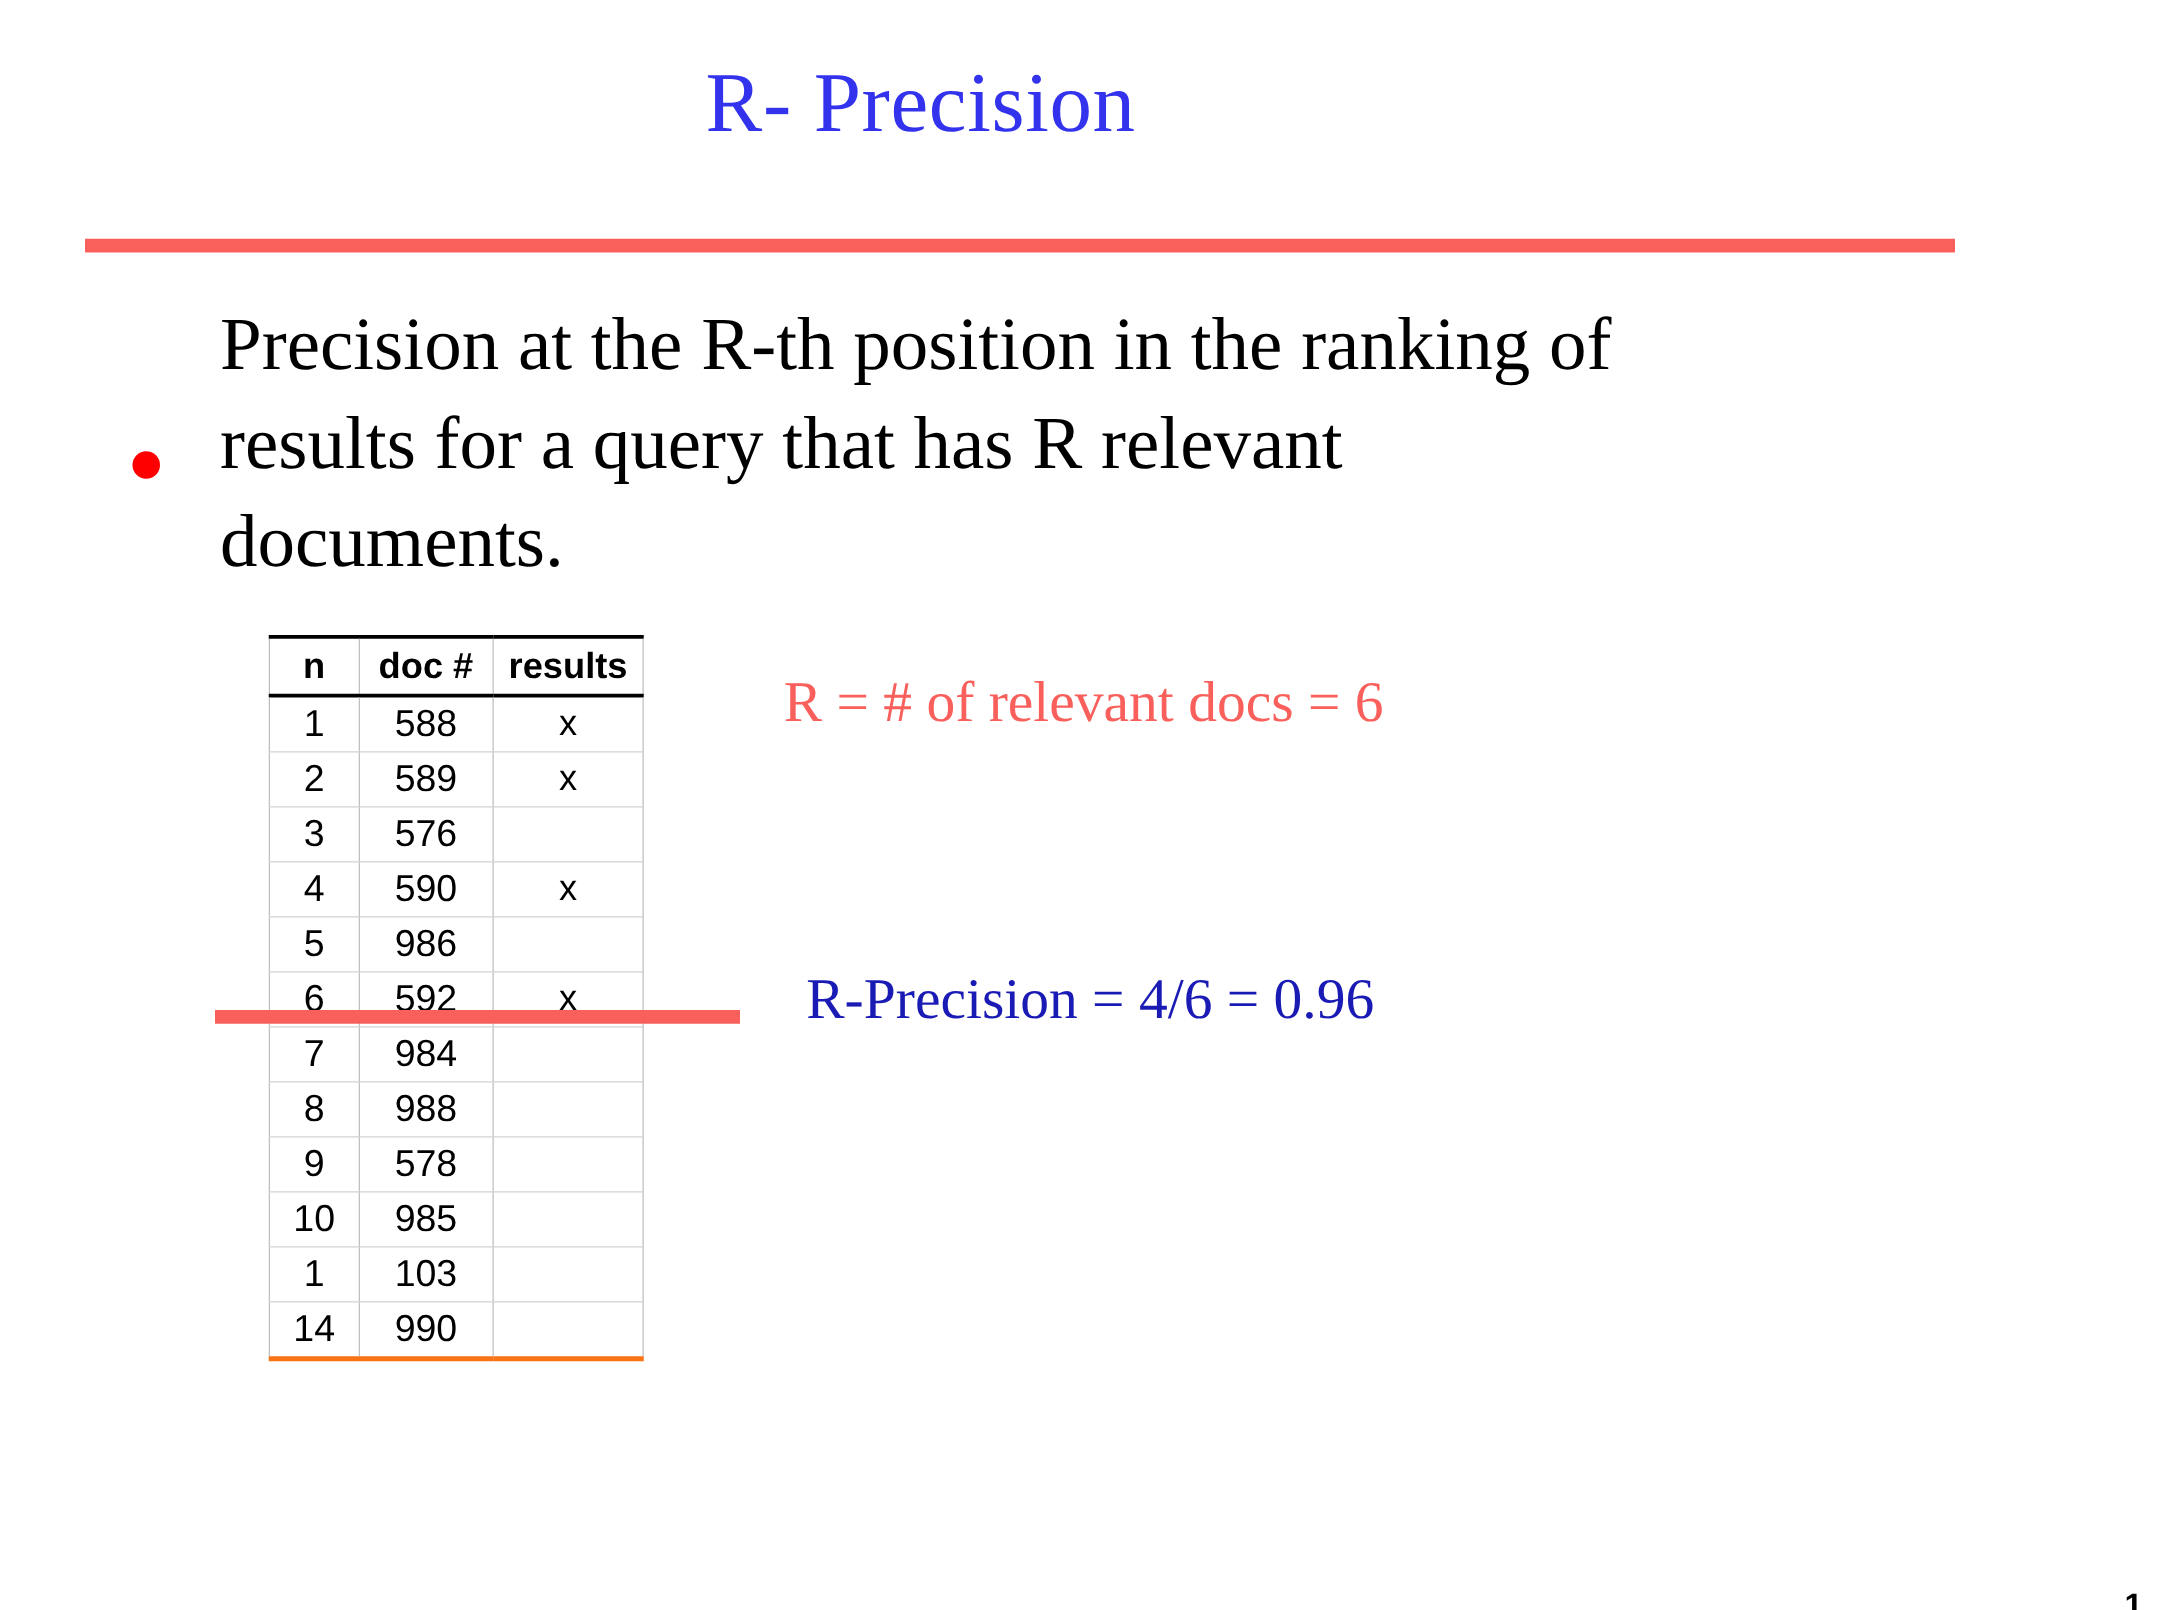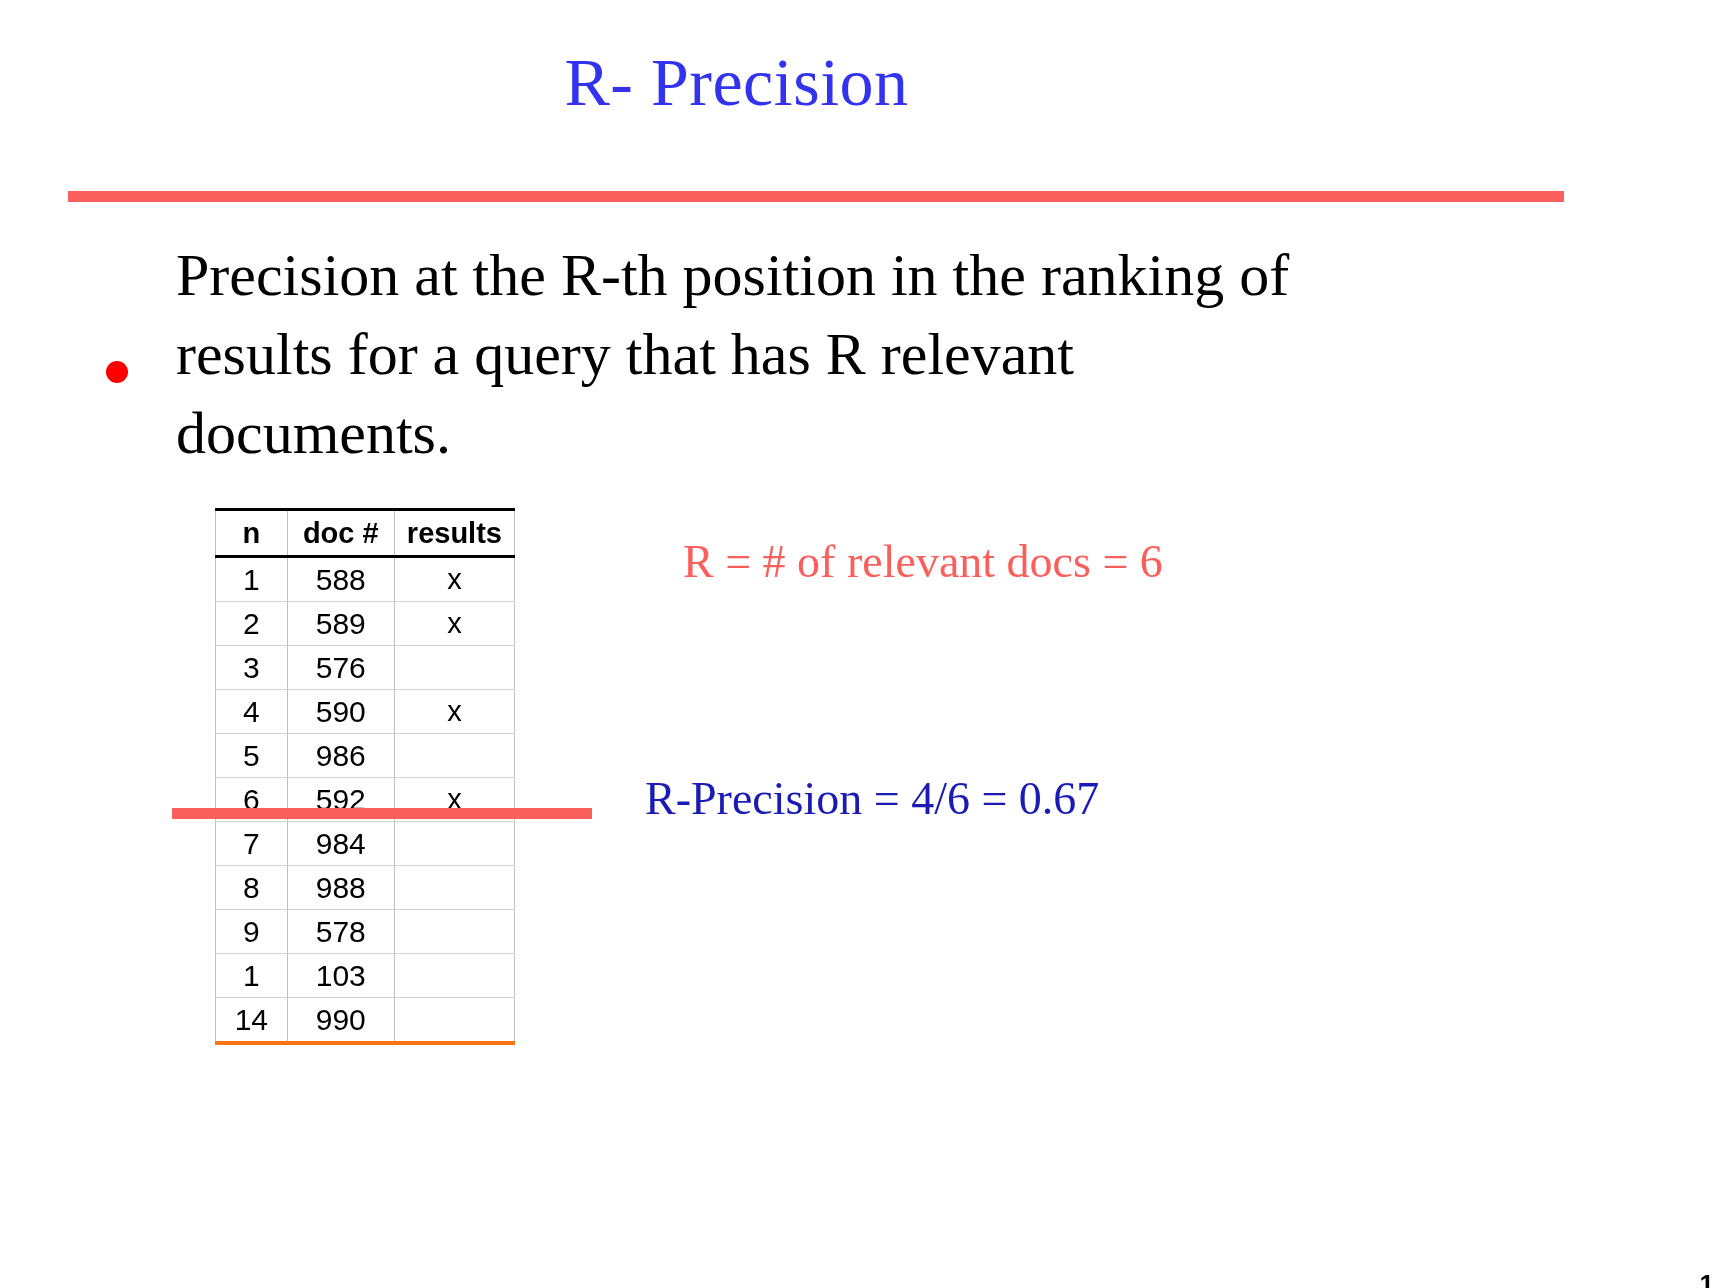--- a/index.html
+++ b/index.html
@@ -111,21 +111,21 @@
     top: 808px;
     width: 420px;
     height: 11px;
     background: #F9605C;
     z-index: 5;
   }
 
   
   #annotation-r {
     position: absolute;
-    left: 683px;
+    left: 627px;
     top: 535px;
     font-family: "Liberation Serif", "DejaVu Serif", serif;
     font-size: 46px;
     color: #F9605C;
     white-space: nowrap;
   }
   #annotation-rprec {
     position: absolute;
     left: 645px;
     top: 772px;
@@ -206,31 +206,36 @@
         <td class="col-n">8</td>
         <td class="col-doc">988</td>
         <td class="col-rel cell-rel"></td>
       </tr>
       <tr>
         <td class="col-n">9</td>
         <td class="col-doc">578</td>
         <td class="col-rel cell-rel"></td>
       </tr>
       <tr>
+        <td class="col-n">10</td>
+        <td class="col-doc">985</td>
+        <td class="col-rel cell-rel"></td>
+      </tr>
+      <tr>
         <td class="col-n">1</td>
         <td class="col-doc">103</td>
         <td class="col-rel cell-rel"></td>
       </tr>
       <tr>
         <td class="col-n">14</td>
         <td class="col-doc">990</td>
         <td class="col-rel cell-rel"></td>
       </tr>
     </tbody>
 </table>
 
 <div id="mid-rule"></div>
 
 <div id="annotation-r">R = # of relevant docs = 6</div>
 
-<div id="annotation-rprec">R-Precision = 4/6 = 0.67</div>
+<div id="annotation-rprec">R-Precision = 4/6 = 0.96</div>
 
 <div id="page-number">1</div>
 
 </body></html>

